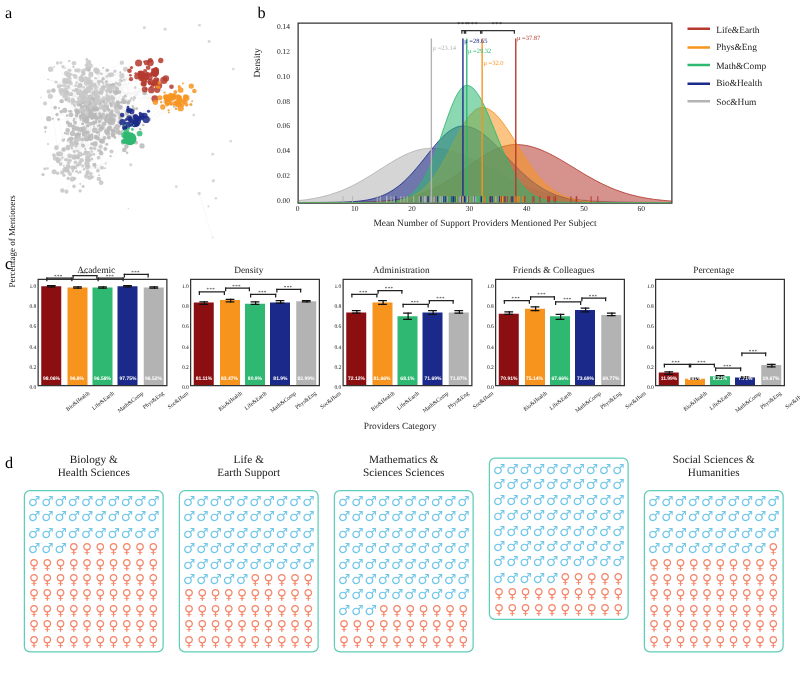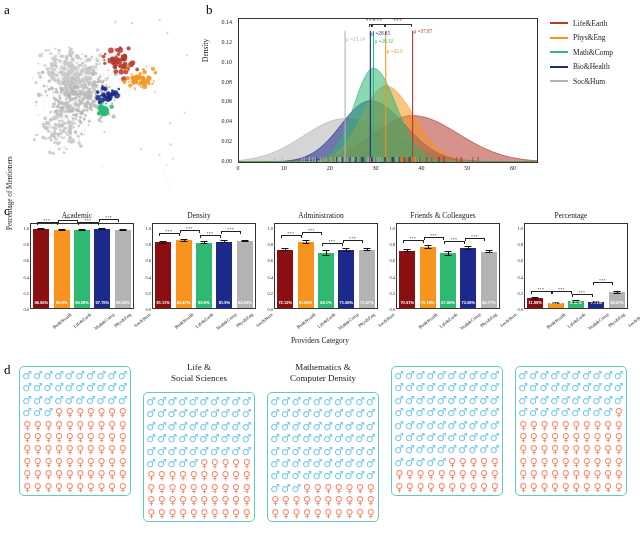--- a/index.html
+++ b/index.html
@@ -1450,20 +1450,21 @@
   </div>
   <div id="b-xticks">
       <div class="b-xtick" style="left: 26px;">0</div>
       <div class="b-xtick" style="left: 71.8462px;">10</div>
       <div class="b-xtick" style="left: 117.692px;">20</div>
       <div class="b-xtick" style="left: 163.538px;">30</div>
       <div class="b-xtick" style="left: 209.385px;">40</div>
       <div class="b-xtick" style="left: 255.231px;">50</div>
       <div class="b-xtick" style="left: 301.077px;">60</div>
     </div>
+  <div class="b-xlabel">Mean Number of Support Providers Mentioned Per Subject</div>
   <div id="b-annotations">
       <div class="b-mu" style="color: rgb(181, 57, 47); left: 211.619px; top: 24px;">μ =37.87</div>
       <div class="b-mu" style="color: rgb(247, 148, 30); left: 184.708px; top: 44px;">μ =32.0</div>
       <div class="b-mu" style="color: rgb(46, 184, 114); left: 172.421px; top: 34px;">μ =29.32</div>
       <div class="b-mu" style="color: rgb(27, 42, 138); left: 169.349px; top: 26px;">μ =28.65</div>
       <div class="b-mu" style="color: rgb(179, 179, 179); left: 144.088px; top: 32px;">μ =23.14</div>
       <div style="position: absolute; left: 167.349px; top: 20px; width: 3.07169px; height: 3px; border-top: 1px solid rgb(51, 51, 51); border-left: 1px solid rgb(51, 51, 51); border-right: 1px solid rgb(51, 51, 51); box-sizing: border-box;"></div>
       <div class="b-sig" style="left: 163.885px; top: 14px;">***</div>
       <div style="position: absolute; left: 170.421px; top: 20px; width: 12.2868px; height: 3px; border-top: 1px solid rgb(51, 51, 51); border-left: 1px solid rgb(51, 51, 51); border-right: 1px solid rgb(51, 51, 51); box-sizing: border-box;"></div>
       <div class="b-sig" style="left: 171.564px; top: 14px;">***</div>
@@ -1759,20 +1760,24 @@
         </div>
       </div>
     </div>
   <div class="c-xlabel">Providers Category</div>
 </div>
 
 <div class="panel-letter" style="left:4px;top:362px;">d</div>
 <div id="panel-d">
   <div id="d-groups">
       <div class="d-group" style="left: 14px;">
+        <div class="d-heading">
+          <div>Biology &amp;</div>
+          <div>Health Sciences</div>
+        </div>
         <div class="d-box">
           <span class="d-cell male">♂</span>
           <span class="d-cell male">♂</span>
           <span class="d-cell male">♂</span>
           <span class="d-cell male">♂</span>
           <span class="d-cell male">♂</span>
           <span class="d-cell male">♂</span>
           <span class="d-cell male">♂</span>
           <span class="d-cell male">♂</span>
           <span class="d-cell male">♂</span>
@@ -1865,21 +1870,21 @@
           <span class="d-cell female">♀</span>
           <span class="d-cell female">♀</span>
           <span class="d-cell female">♀</span>
           <span class="d-cell female">♀</span>
           <span class="d-cell female">♀</span>
         </div>
       </div>
       <div class="d-group" style="left: 138px;">
         <div class="d-heading">
           <div>Life &amp;</div>
-          <div>Social Sciences</div>
+          <div>Earth Support</div>
         </div>
         <div class="d-box">
           <span class="d-cell male">♂</span>
           <span class="d-cell male">♂</span>
           <span class="d-cell male">♂</span>
           <span class="d-cell male">♂</span>
           <span class="d-cell male">♂</span>
           <span class="d-cell male">♂</span>
           <span class="d-cell male">♂</span>
           <span class="d-cell male">♂</span>
@@ -1973,21 +1978,21 @@
           <span class="d-cell female">♀</span>
           <span class="d-cell female">♀</span>
           <span class="d-cell female">♀</span>
           <span class="d-cell female">♀</span>
           <span class="d-cell female">♀</span>
         </div>
       </div>
       <div class="d-group" style="left: 262px;">
         <div class="d-heading">
           <div>Mathematics &amp;</div>
-          <div>Computer Density</div>
+          <div>Sciences Sciences</div>
         </div>
         <div class="d-box">
           <span class="d-cell male">♂</span>
           <span class="d-cell male">♂</span>
           <span class="d-cell male">♂</span>
           <span class="d-cell male">♂</span>
           <span class="d-cell male">♂</span>
           <span class="d-cell male">♂</span>
           <span class="d-cell male">♂</span>
           <span class="d-cell male">♂</span>
@@ -2183,20 +2188,24 @@
           <span class="d-cell female">♀</span>
           <span class="d-cell female">♀</span>
           <span class="d-cell female">♀</span>
           <span class="d-cell female">♀</span>
           <span class="d-cell female">♀</span>
           <span class="d-cell female">♀</span>
           <span class="d-cell female">♀</span>
         </div>
       </div>
       <div class="d-group" style="left: 510px;">
+        <div class="d-heading">
+          <div>Social Sciences &amp;</div>
+          <div>Humanities</div>
+        </div>
         <div class="d-box">
           <span class="d-cell male">♂</span>
           <span class="d-cell male">♂</span>
           <span class="d-cell male">♂</span>
           <span class="d-cell male">♂</span>
           <span class="d-cell male">♂</span>
           <span class="d-cell male">♂</span>
           <span class="d-cell male">♂</span>
           <span class="d-cell male">♂</span>
           <span class="d-cell male">♂</span>

